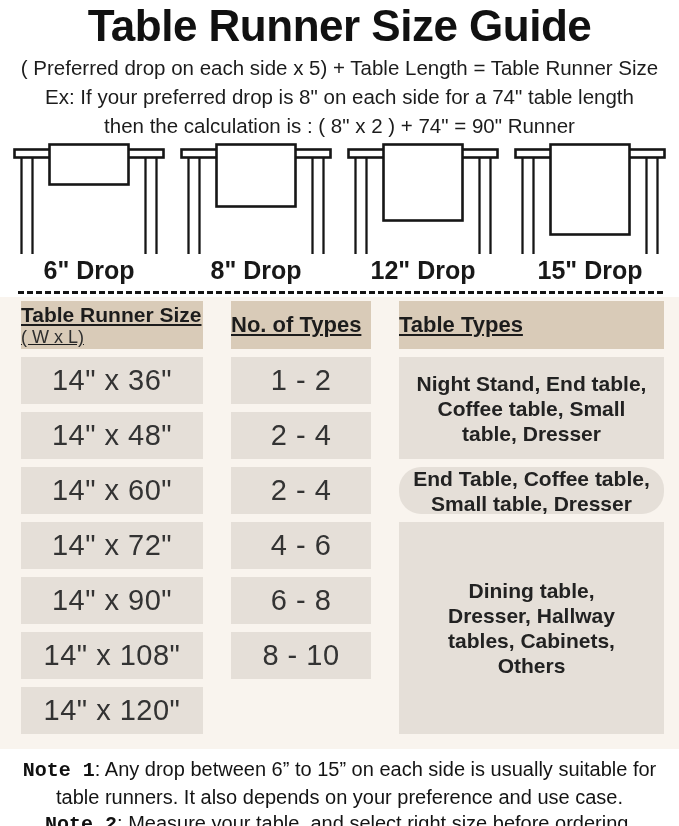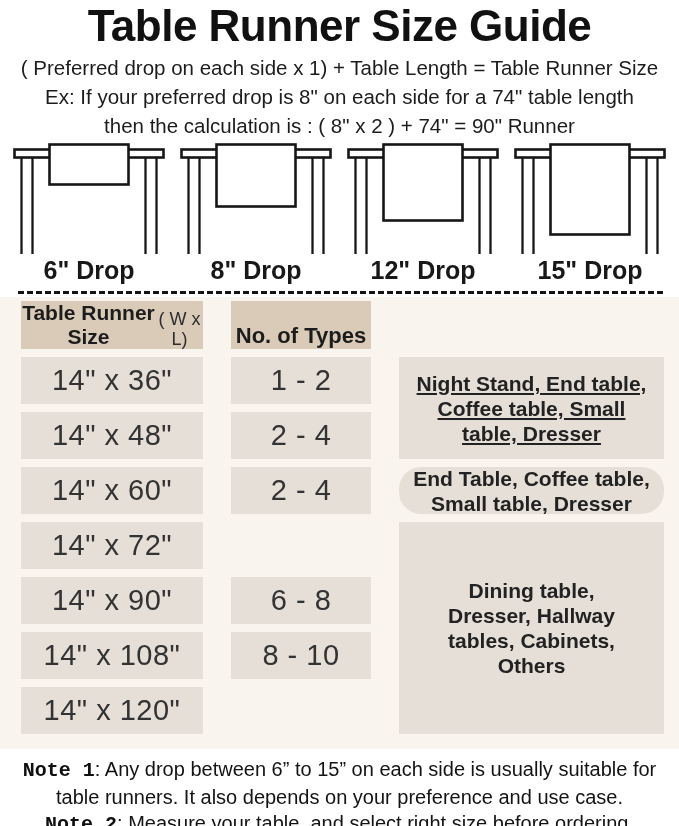--- a/index.html
+++ b/index.html
@@ -35,22 +35,22 @@
     padding:4px 15px 15px 21px;
   }
   .grid{
     display:grid;
     grid-template-columns:182px 140px 265px;
     grid-template-rows:48px repeat(7,47px);
     column-gap:28px;row-gap:8px;
   }
   .hcell{
     background:var(--header-cell);
-    display:flex;flex-direction:row;justify-content:center;align-items:flex-end;
-    text-align:center;font-weight:bold;color:#1c1c1c;
+    display:flex;flex-direction:column;justify-content:center;align-items:flex-start;
+    text-align:center;font-weight:bold;color:#1c1c1c;text-decoration:underline;
   }
   .hcell .main{font-size:21px;line-height:24px;}
   .hcell .sub{font-size:18px;line-height:20px;font-weight:400;color:#2e2e2e;}
   .hcell.single{font-size:22px;}
   .cell{
     background:var(--data-cell);
     display:flex;align-items:center;justify-content:center;
     font-size:29px;color:#333;letter-spacing:0.5px;
   }
   .types-cell{
@@ -63,21 +63,21 @@
   .notes{margin-top:7px;text-align:center;font-size:20px;line-height:26px;color:#141414;}
   .notes p{margin:0;}
   .notes strong{font-weight:bold;color:#101010;font-family:Liberation Mono, monospace;}
 </style>
 </head>
 <body>
 
 <div class="page">
 
   <h1 class="title">Table Runner Size Guide</h1>
-  <p class="topline">( Preferred drop on each side x 1) + Table Length = Table Runner Size</p>
+  <p class="topline">( Preferred drop on each side x 5) + Table Length = Table Runner Size</p>
   <p class="topline">Ex: If your preferred drop is 8" on each side for a 74" table length</p>
   <p class="topline">then the calculation is : ( 8" x 2 ) + 74" = 90" Runner</p>
 
   <div class="figures">
     <figure>
       <svg width="152" height="112" viewBox="0 0 152 112">
         <rect x="1.5" y="6.5" width="149" height="8"></rect>
         <line x1="8.5" y1="14" x2="8.5" y2="111"></line>
         <line x1="19.5" y1="14" x2="19.5" y2="111"></line>
         <line x1="132.5" y1="14" x2="132.5" y2="111"></line>
@@ -127,36 +127,38 @@
   <div class="dashed"></div>
 
   <div class="table-section">
     <div class="grid">
 
       <div class="hcell" style="grid-column:1;grid-row:1;">
         <div class="main">Table Runner Size</div>
         <div class="sub">( W x L)</div>
       </div>
       <div class="hcell single" style="grid-column:2;grid-row:1;">No. of Types</div>
+      <div class="hcell single" style="grid-column:3;grid-row:1;">Table Types</div>
 
       <div class="cell" style="grid-column:1;grid-row:2;">14" x 36"</div>
       <div class="cell" style="grid-column:1;grid-row:3;">14" x 48"</div>
       <div class="cell" style="grid-column:1;grid-row:4;">14" x 60"</div>
       <div class="cell" style="grid-column:1;grid-row:5;">14" x 72"</div>
       <div class="cell" style="grid-column:1;grid-row:6;">14" x 90"</div>
       <div class="cell" style="grid-column:1;grid-row:7;">14" x 108"</div>
       <div class="cell" style="grid-column:1;grid-row:8;">14" x 120"</div>
 
       <div class="cell" style="grid-column:2;grid-row:2;">1 - 2</div>
       <div class="cell" style="grid-column:2;grid-row:3;">2 - 4</div>
       <div class="cell" style="grid-column:2;grid-row:4;">2 - 4</div>
+      <div class="cell" style="grid-column:2;grid-row:5;">4 - 6</div>
       <div class="cell" style="grid-column:2;grid-row:6;">6 - 8</div>
       <div class="cell" style="grid-column:2;grid-row:7;">8 - 10</div>
 
-      <div class="types-cell" style="grid-column:3;grid-row:2 / span 2;text-decoration:underline;">
+      <div class="types-cell" style="grid-column:3;grid-row:2 / span 2;">
         <span class="pre">Night Stand, End table,
 Coffee table, Small
 table, Dresser</span>
       </div>
       <div class="types-cell" style="grid-column:3;grid-row:4;border-radius:22px;">
         <span class="pre">End Table, Coffee table,
 Small table, Dresser</span>
       </div>
       <div class="types-cell" style="grid-column:3;grid-row:5 / span 4;">
         <span class="pre">Dining table,

